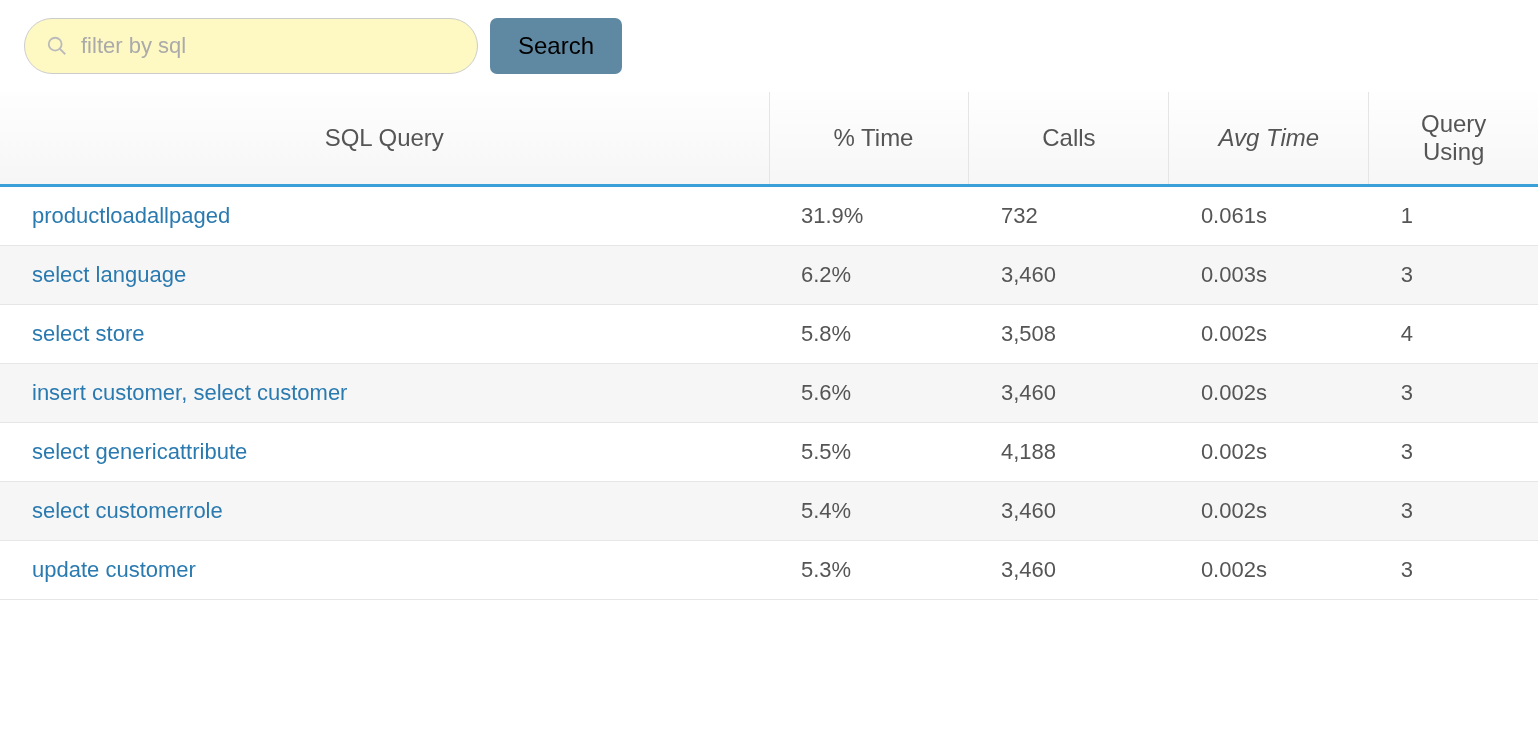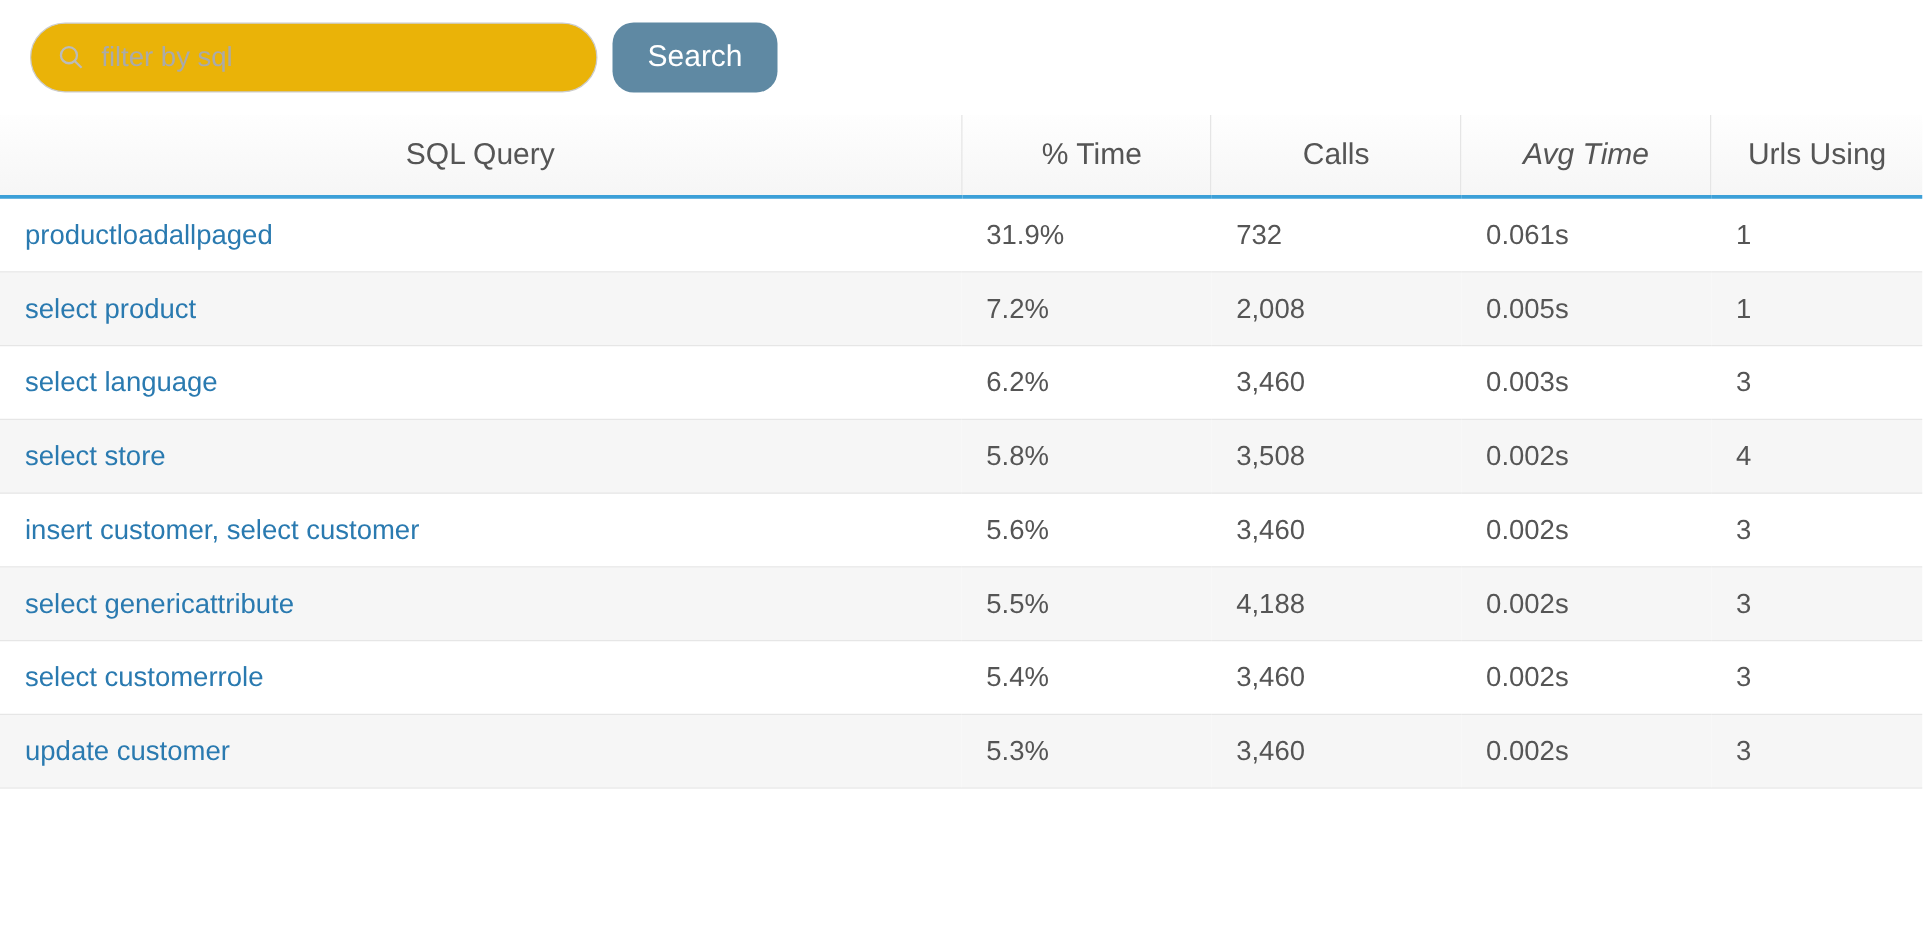--- a/index.html
+++ b/index.html
@@ -25,41 +25,41 @@
     }
     .search-input {
       width: 454px;
       height: 56px;
       border: 1px solid #ccc;
       border-radius: 28px;
       padding: 0 20px 0 56px;
       font-size: 22px;
       color: #555;
       outline: none;
-      background: #eab308;
+      background: #fef9c3;
     }
     .search-input::placeholder {
       color: #aaa;
     }
     .search-icon {
       position: absolute;
       left: 22px;
       top: 50%;
       transform: translateY(-50%);
       width: 22px;
       height: 22px;
       pointer-events: none;
     }
     .search-btn {
       height: 56px;
       padding: 0 28px;
       background: #5f89a3;
-      color: #ffffff;
+      color: #000000;
       border: none;
-      border-radius: 17px;
+      border-radius: 7px;
       font-size: 24px;
       cursor: pointer;
     }
     table {
       width: 100%;
       border-collapse: collapse;
       margin-top: 8px;
     }
     thead th {
       text-align: center;
@@ -68,21 +68,21 @@
       padding: 18px 20px;
       background: linear-gradient(#fefefe, #f6f6f6);
       border-bottom: 3px solid #3ca0d8;
       border-left: 1px solid #e5e5e5;
       font-size: 24px;
     }
     thead th:first-child {
       border-left: none;
     }
     tbody td {
-      padding: 16px 20px;
+      padding: 16px 32px;
       border-bottom: 1px solid #e6e6e6;
       color: #555;
       font-size: 22px;
     }
     tbody tr:nth-child(even) td {
       background: #f6f6f6;
     }
     tbody tr:nth-child(odd) td {
       background: #fff;
     }
@@ -113,36 +113,29 @@
   <button class="search-btn">Search</button>
 </div>
 
 <table>
   <thead>
     <tr>
       <th class="col-query">SQL Query</th>
       <th class="col-pct">% Time</th>
       <th class="col-calls">Calls</th>
       <th class="col-avg">Avg Time</th>
-      <th class="col-urls">Urls Using</th>
+      <th class="col-urls">Query Using</th>
     </tr>
   </thead>
   <tbody id="rows-body">
   <tr>
         <td><a class="link">productloadallpaged</a></td>
         <td>31.9%</td>
         <td>732</td>
         <td>0.061s</td>
-        <td>1</td>
-      </tr>
-      <tr>
-        <td><a class="link">select product</a></td>
-        <td>7.2%</td>
-        <td>2,008</td>
-        <td>0.005s</td>
         <td>1</td>
       </tr>
       <tr>
         <td><a class="link">select language</a></td>
         <td>6.2%</td>
         <td>3,460</td>
         <td>0.003s</td>
         <td>3</td>
       </tr>
       <tr>

